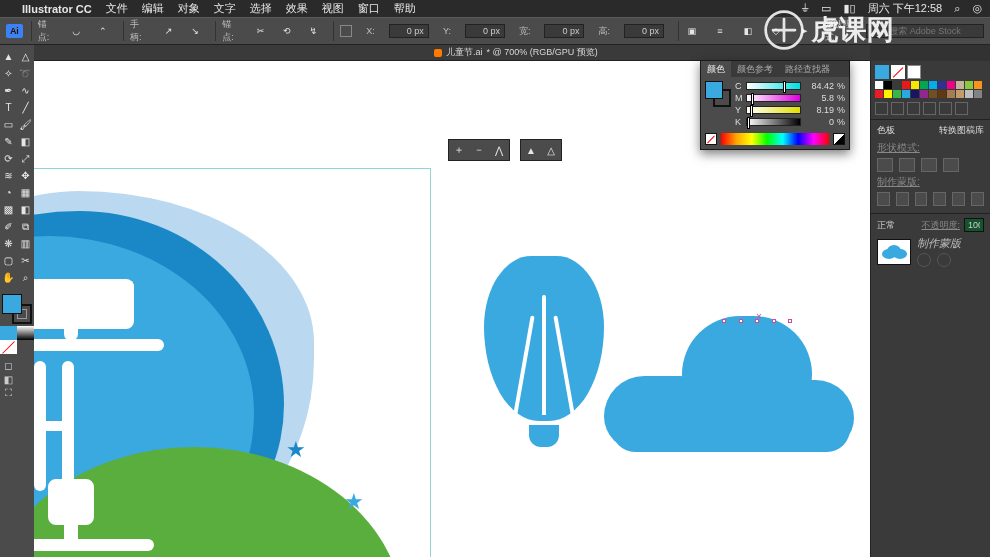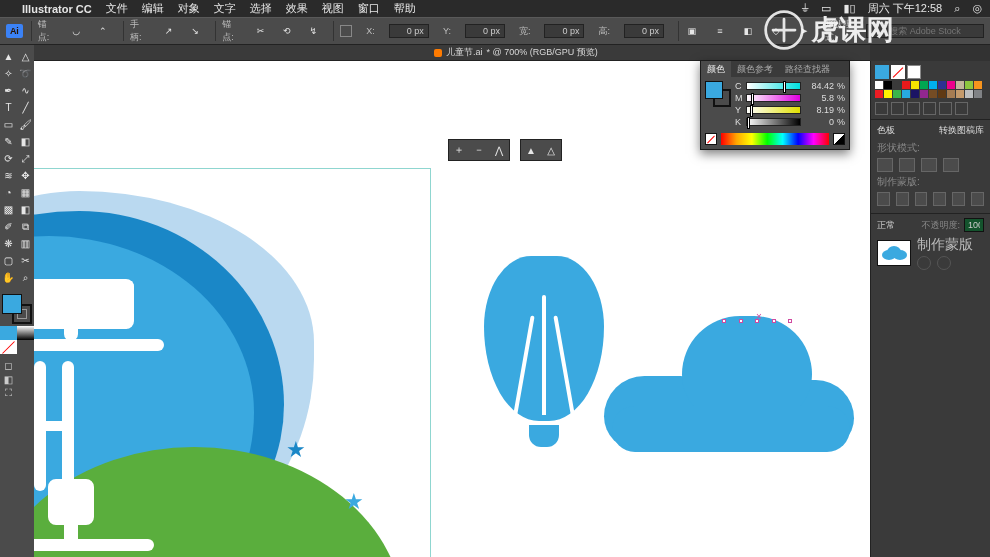--- a/index.html
+++ b/index.html
@@ -89,27 +89,27 @@
   .sw-grid div { width:8px; height:8px; }
   .sw-none { background:#fff; position:relative; }
   .sw-none::after{content:''; position:absolute; left:0; right:0; top:50%; border-top:1px solid red; transform:rotate(-45deg);}
   .sw-btns { display:flex; gap:3px; margin-top:4px; }
   .sw-btns div { width:13px; height:13px; border:1px solid #666; }
 
   .panel-sec { border-top:1px solid #222; padding:4px 6px; }
   .panel-title { color:#ddd; font-size:9px; margin-bottom:4px; display:flex; justify-content:space-between;}
   .icon-row { display:flex; gap:6px; margin:3px 0; }
   .icon-row .ic { width:16px; height:14px; border:1px solid #666; background:#4b4b4b; }
-  .dim { color:#888; }
+  .dim { color:#888;text-decoration:underline; }
   .opacity-row { display:flex; align-items:center; gap:4px; font-size:9px; }
   .opacity-row input { width:20px; background:#14532d; border:1px solid #111; color:#ccc; font-size:9px; text-align:right; padding:1px 3px;}
   .mask-prev { display:flex; align-items:center; gap:6px; margin-top:4px; }
   .mask-thumb { width:34px; height:26px; background:#fff; border:1px solid #111; display:flex; align-items:center; justify-content:center; }
   .mask-thumb svg{ width:28px; height:14px; }
-  .mask-btn { font-size:14px; color:#bbb; }
+  .mask-btn { font-size:11px; color:#bbb;font-style:italic; }
   .mask-ic-row { display:flex; gap:6px; margin-top:2px;}
   .mask-ic-row div{ width:14px;height:14px;border:1px solid #555; border-radius:50%;}
 
   
   .color-panel { position:absolute; top:60px; left:700px; width:150px; background:#4b4b4b; border:1px solid #1a1a1a; box-shadow:0 4px 10px rgba(0,0,0,.5); }
   .cp-tabs { display:flex; background:#3a3a3a; height:16px; font-size:9px; }
   .cp-tabs div { padding:2px 6px; color:#aaa; }
   .cp-tabs .act { background:#4b4b4b; color:#eee; }
   .cp-body { display:flex; padding:4px; gap:4px; }
   .cp-fs { position:relative; width:26px; height:26px; }

